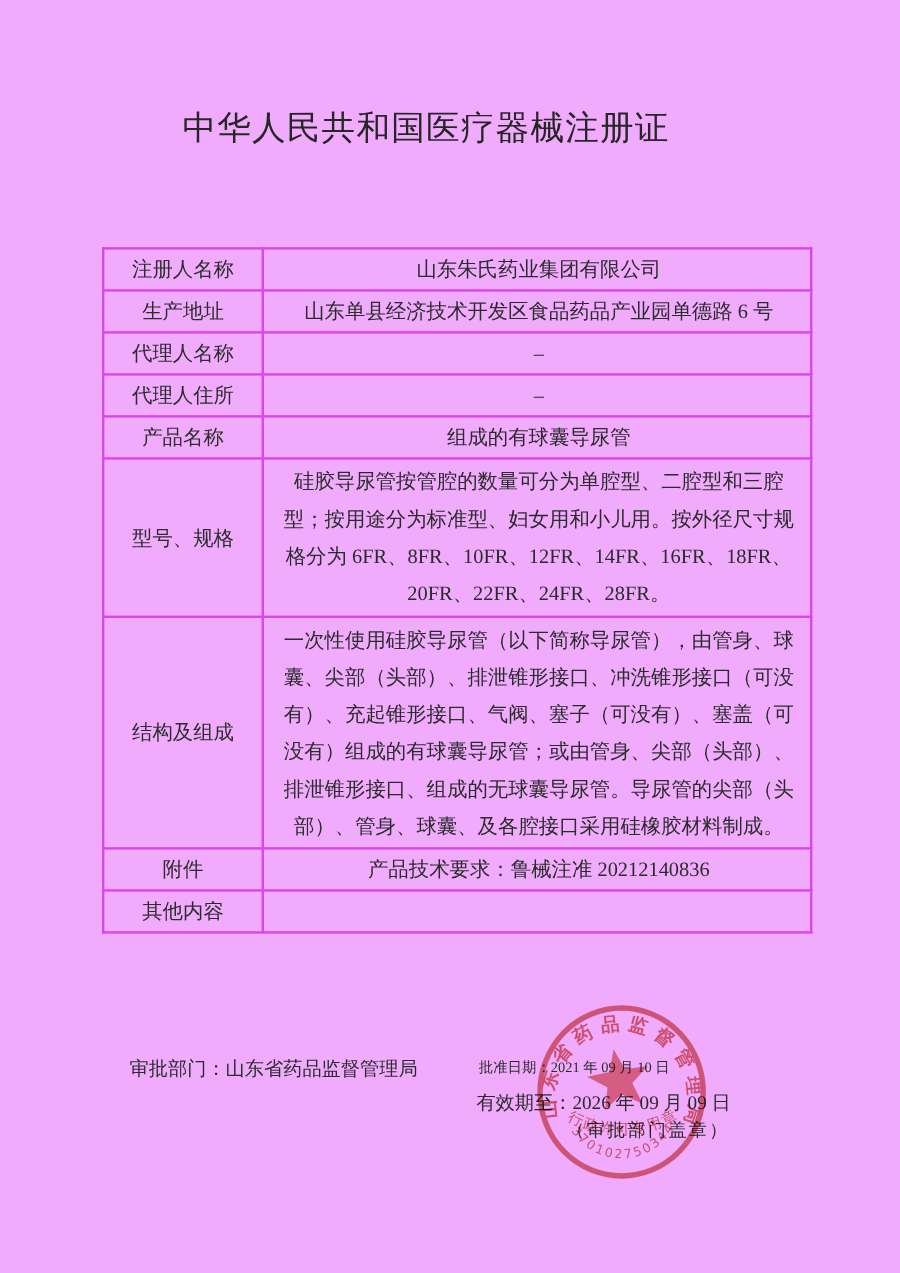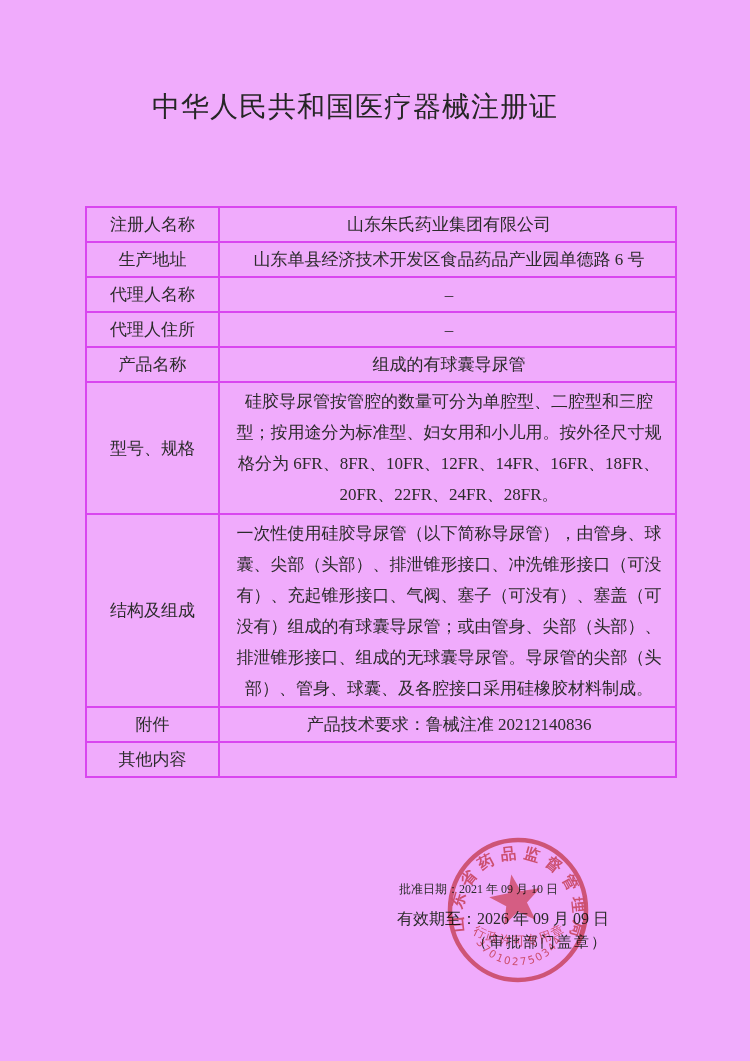--- a/index.html
+++ b/index.html
@@ -96,20 +96,21 @@
       <td class="lbl">附件</td>
       <td class="val">产品技术要求：鲁械注准 20212140836</td>
     </tr>
     <tr class="h29">
       <td class="lbl">其他内容</td>
       <td class="val"></td>
     </tr>
   </tbody>
     </table>
 
+  <div class="footer-dept">审批部门：山东省药品监督管理局</div>
   <div class="footer-date1">批准日期：2021 年 09 月 10 日</div>
   <div class="footer-date2">有效期至：2026 年 09 月 09 日</div>
   <div class="footer-sealnote">（审批部门盖章）</div>
 
   <svg class="seal" viewBox="0 0 146 150" xmlns="http://www.w3.org/2000/svg">
     <defs>
       <path id="arcTop" d="M 21 100 A 56 56 0 1 1 125 100" fill="none"></path>
       <path id="arcInner" d="M 26 97 A 90 90 0 0 0 120 97" fill="none"></path>
       <path id="arcCode" d="M 29 104 A 50 50 0 0 0 117 104" fill="none"></path>
     </defs>

